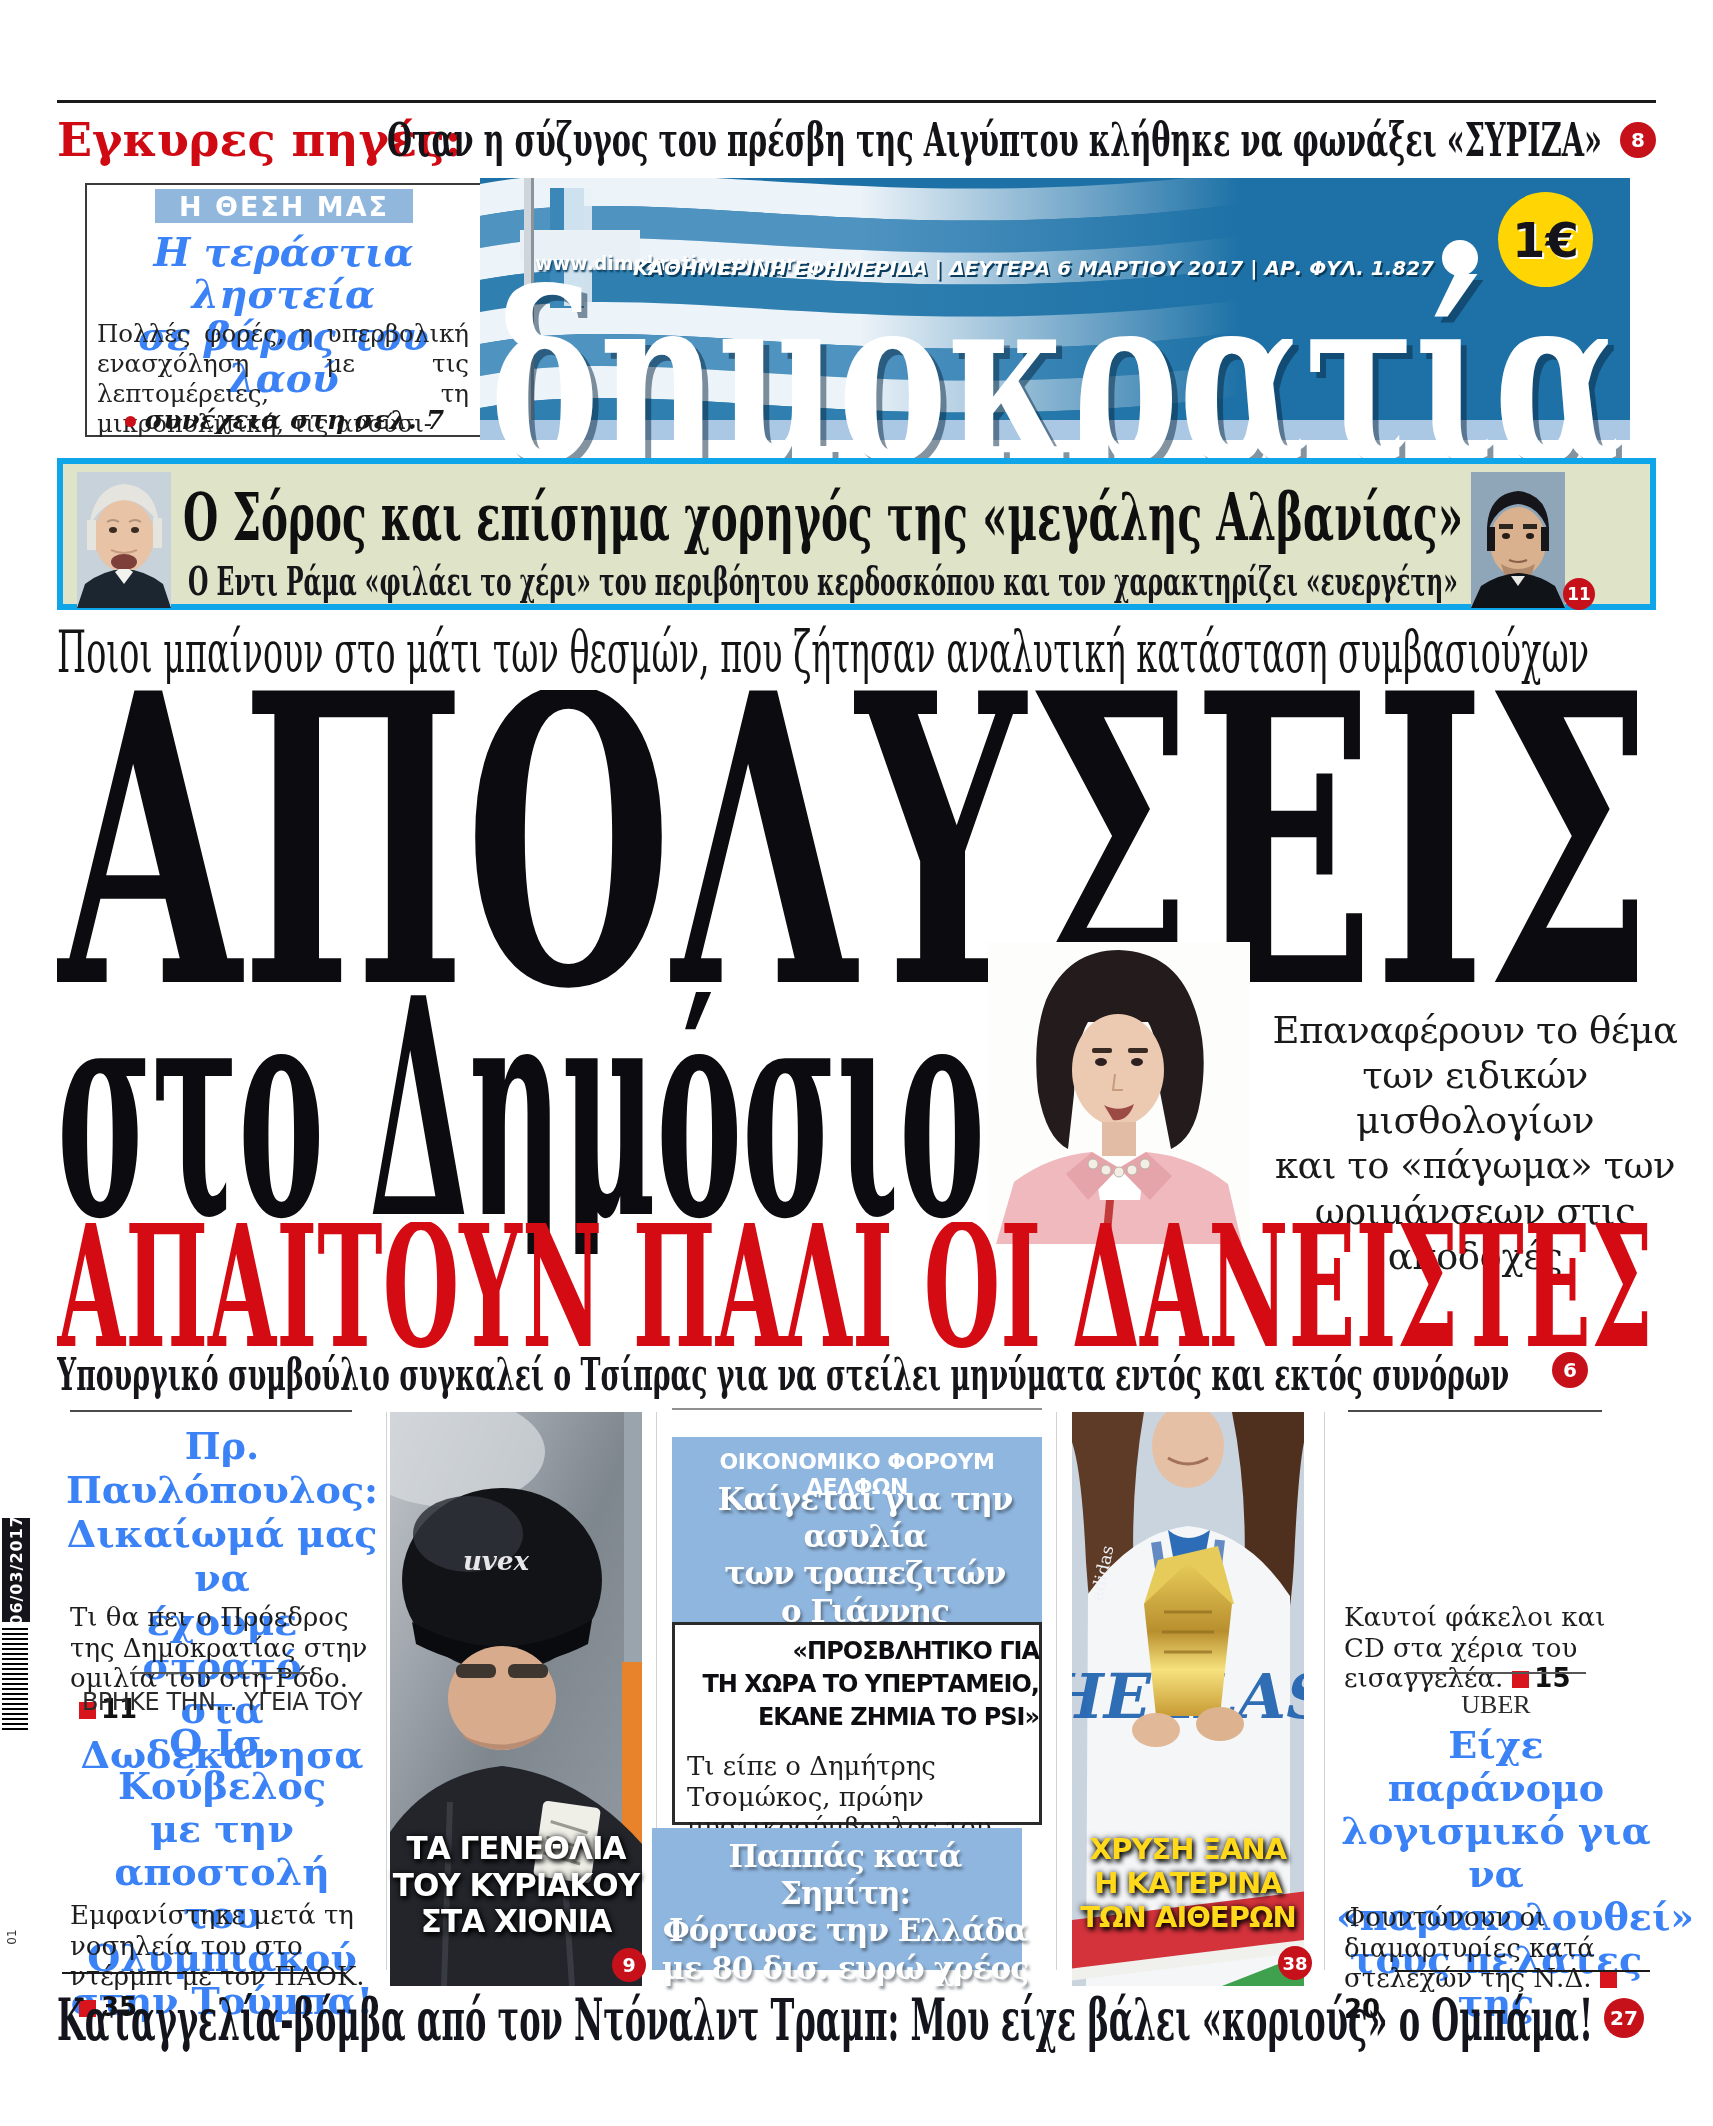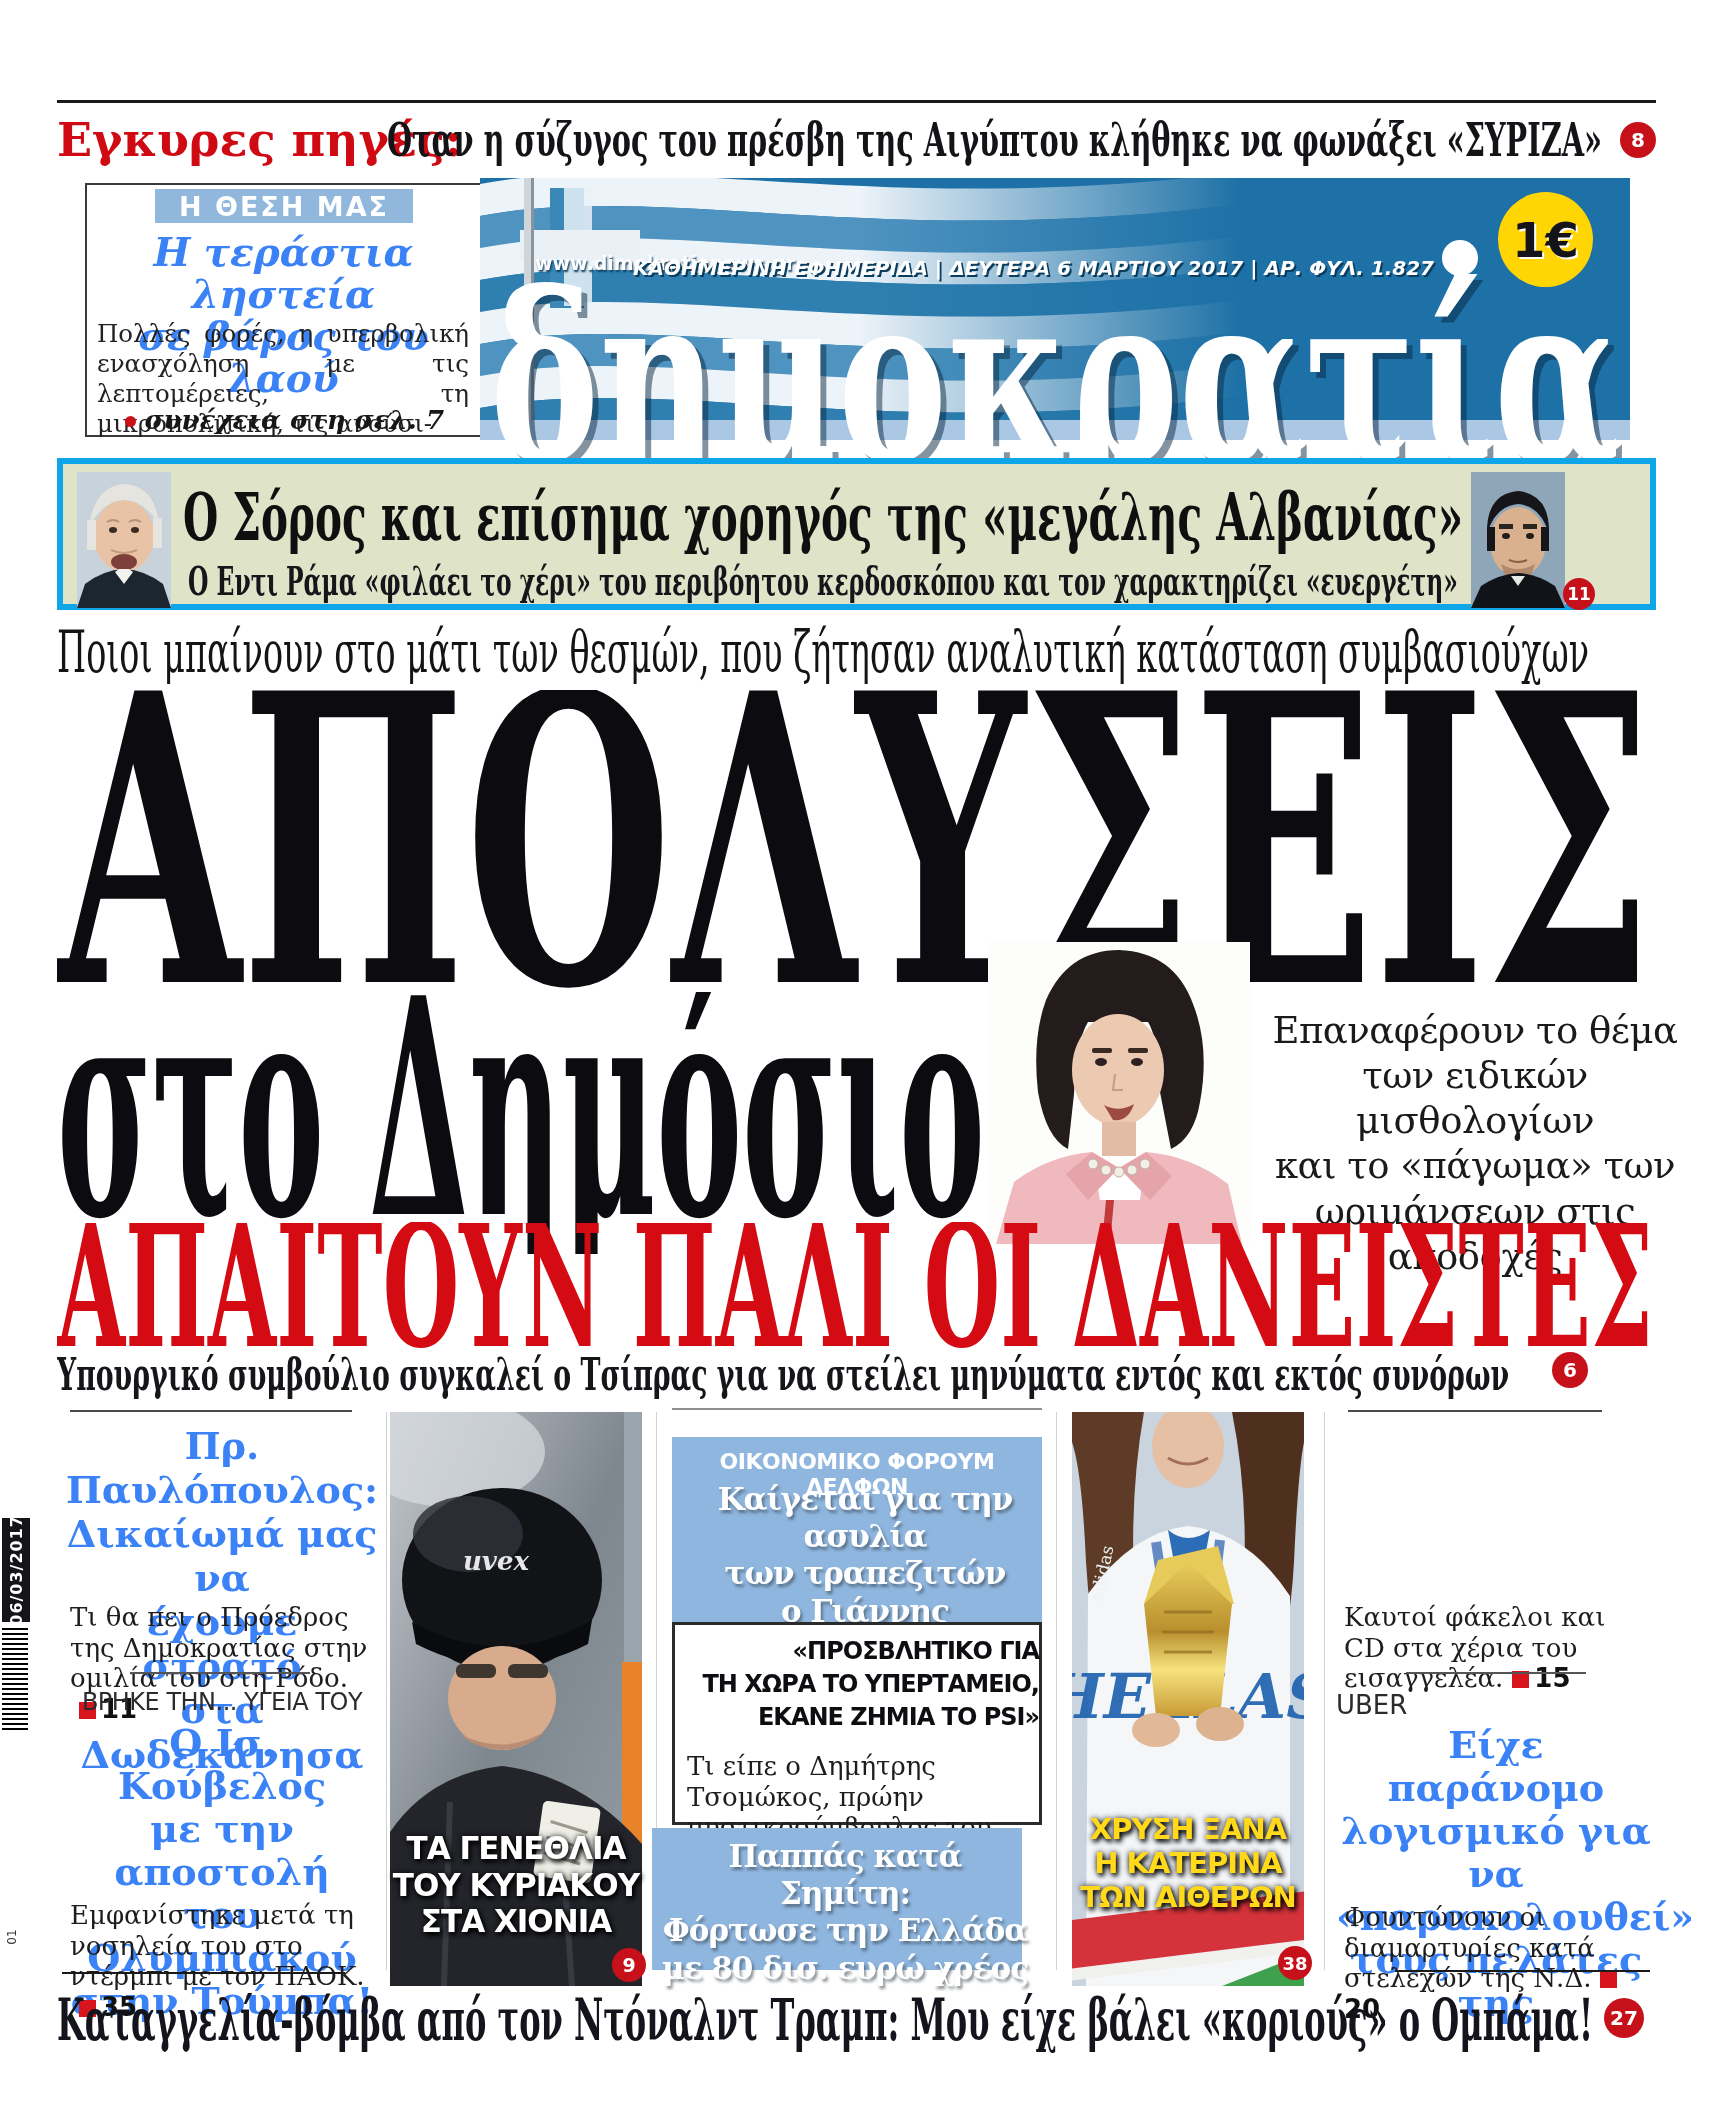--- a/index.html
+++ b/index.html
@@ -284,31 +284,31 @@
       <path d="M116,150 L160,192 L148,304 L84,304 L72,192 Z" fill="url(#gold)"></path>
       <path d="M92,200 L140,200 M90,220 L142,220 M92,240 L140,240" stroke="#8f6d1f" stroke-width="3" opacity="0.7"></path>
       <ellipse cx="84" cy="318" rx="24" ry="17" fill="#e2b998"></ellipse>
       <ellipse cx="148" cy="312" rx="24" ry="17" fill="#dcb28f"></ellipse>
       <g transform="rotate(-7 116 520)">
         <rect x="-12" y="494" width="256" height="58" fill="#d5333c"></rect>
         <rect x="-12" y="542" width="256" height="12" fill="#f0f0ec"></rect>
       </g>
       <path d="M150,574 L232,542 L232,574 Z" fill="#3fa04e"></path>
     </svg>
-    <div class="capt pl" style="top:400px;font-size:29px;color:#ffd91a;">ΧΡΥΣΗ ΞΑΝΑ
+    <div class="capt pl" style="top:420px;font-size:29px;color:#ffd91a;">ΧΡΥΣΗ ΞΑΝΑ
 Η ΚΑΤΕΡΙΝΑ
 ΤΩΝ ΑΙΘΕΡΩΝ</div>
     <div class="badge" style="left:206px;top:534px;width:34px;height:34px;font-size:18px;">38</div>
   </div>
 
   <div class="abs note" style="left:1344px;top:1602px;width:304px;">
     <span>Καυτοί φάκελοι και CD στα χέρια του εισαγγελέα.</span><span class="psq"></span><span class="pnum">15</span>
   </div>
   <div class="grule" style="left:1406px;top:1672px;width:180px;height:2px;background:#555;"></div>
-  <div class="abs sans" style="left:1336px;top:1690px;width:320px;font-size:26px;color:#2b2b2b;">UBER</div>
+  <div class="abs sans" style="left:1336px;top:1690px;width:320px;text-align:center;font-size:26px;color:#2b2b2b;font-family:Liberation Serif, serif;">UBER</div>
   <div class="abs pl ctitle" style="left:1336px;top:1724px;width:320px;font-size:38px;line-height:1.13;">Είχε παράνομο
 λογισμικό για να
 «παρακολουθεί»
 τους πελάτες της</div>
   <div class="abs note" style="left:1344px;top:1902px;width:304px;">
     <span>Φουντώνουν οι διαμαρτυρίες κατά στελεχών της Ν.Δ.</span><span class="psq"></span><span class="pnum">20</span>
   </div>
 
   <div class="rule" style="left:62px;top:1972px;width:283px;height:2px;"></div>
   <div class="rule" style="left:1395px;top:1970px;width:255px;height:2px;"></div>

